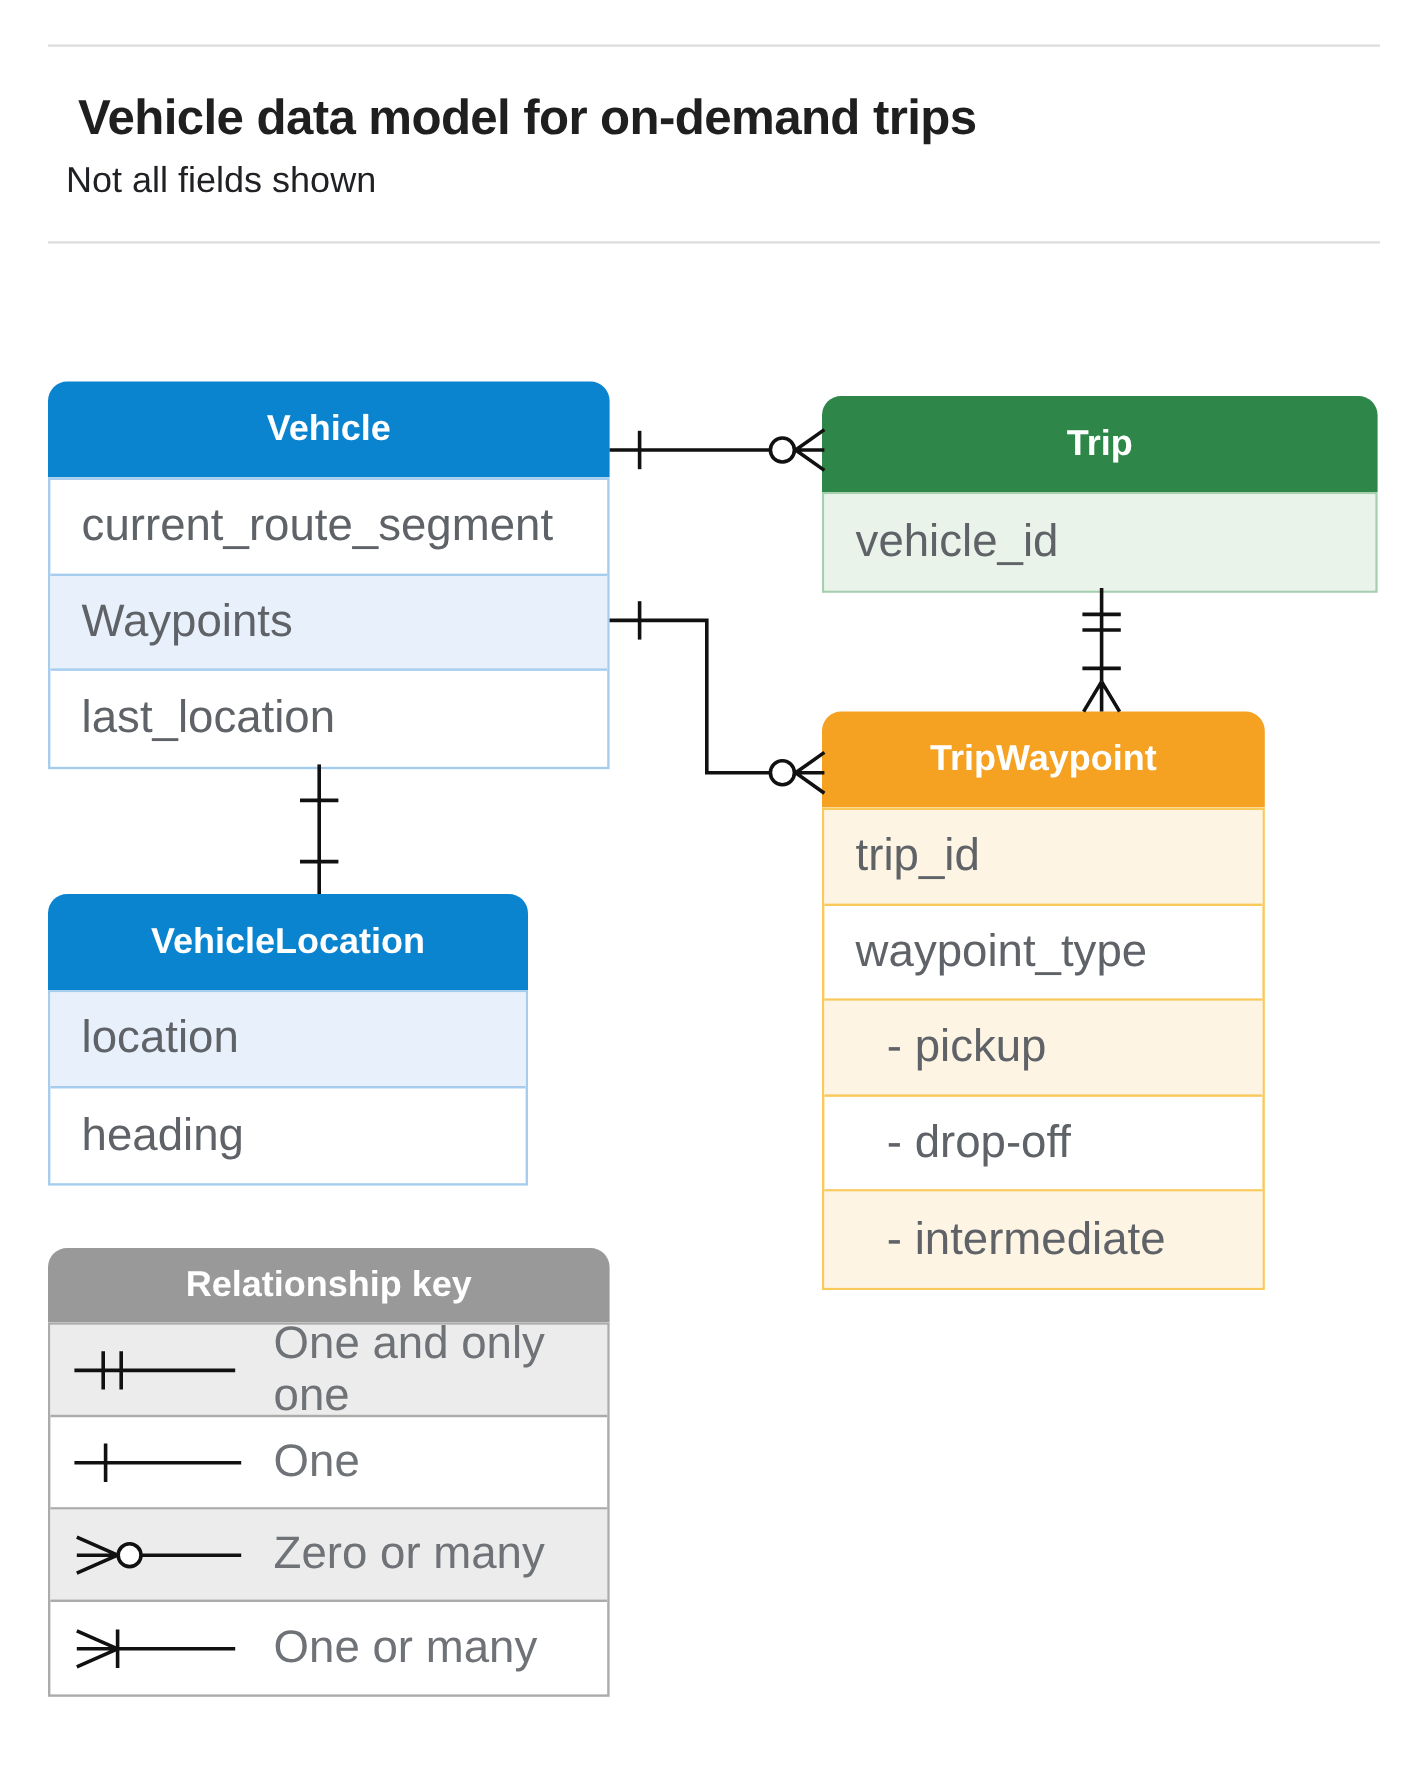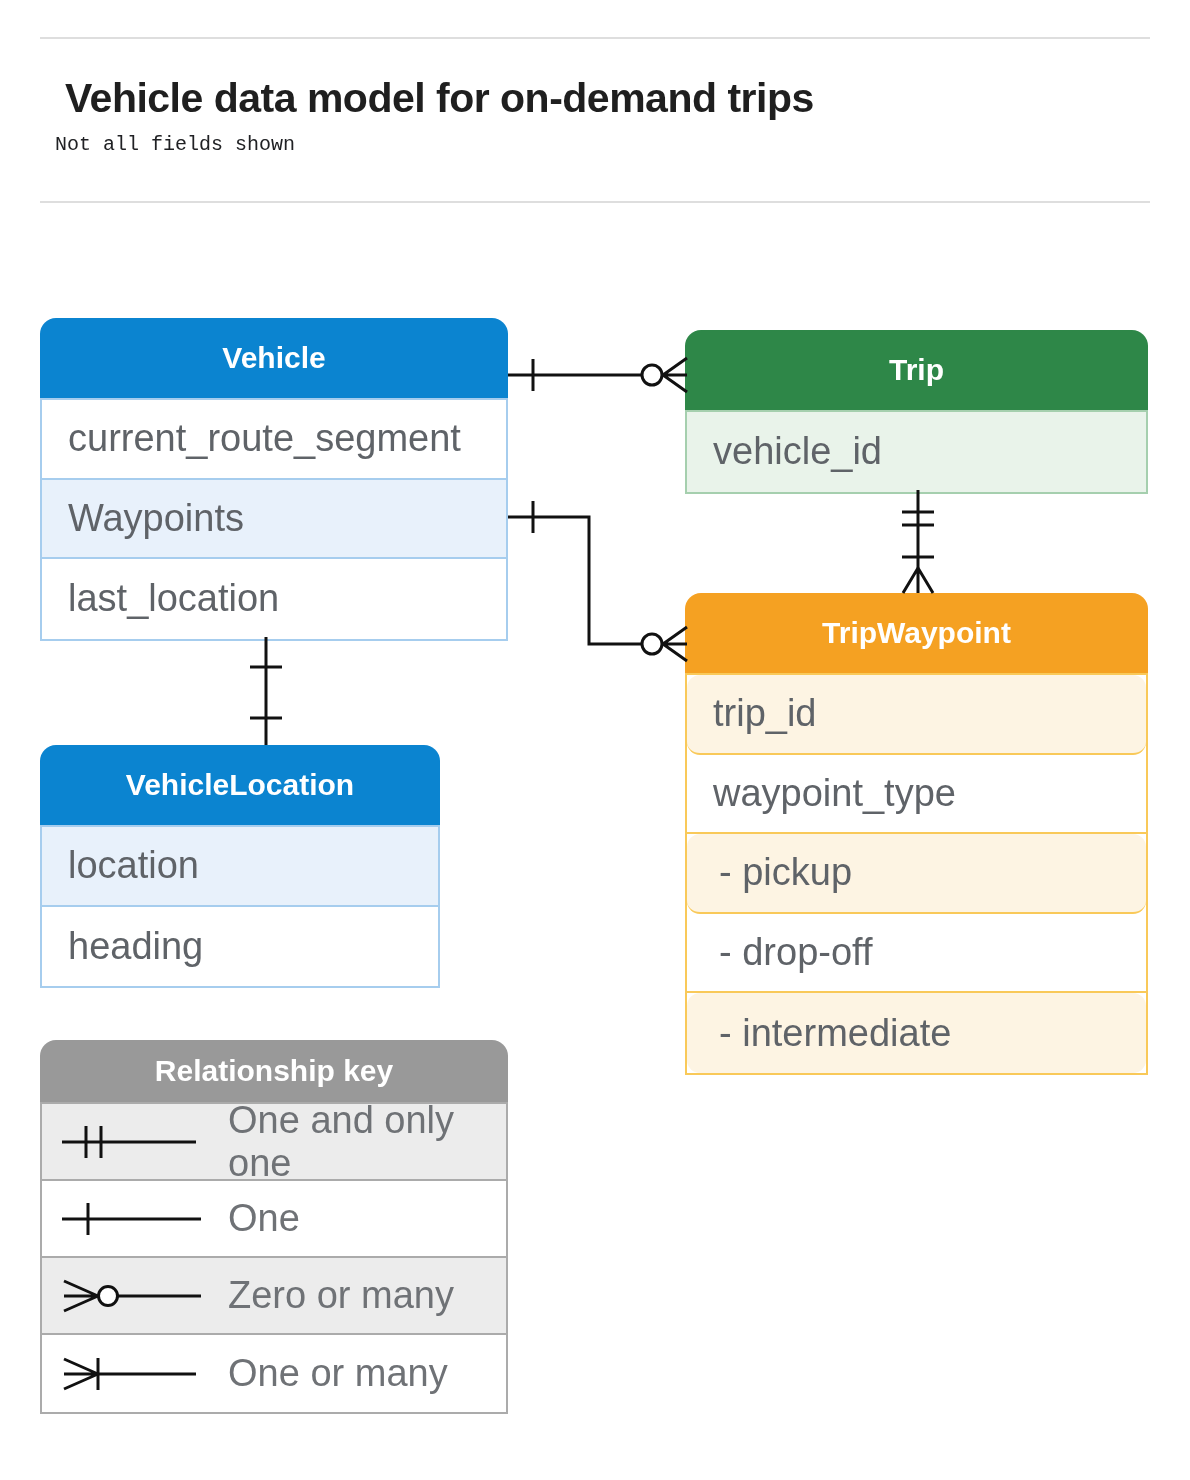--- a/index.html
+++ b/index.html
@@ -8,61 +8,61 @@
     font-family:"Liberation Sans","DejaVu Sans",sans-serif;
   }
   .hr{position:absolute;height:2px;background:var(--divider,#dedede);left:40px;width:1110px;}
   .hr-top{top:37px;}
   .hr-mid{top:201px;}
   .page-title{
     position:absolute;left:65px;top:76px;font-size:41px;font-weight:700;
     color:var(--title_text,#1f1f1f);letter-spacing:-0.5px;line-height:1.1;
   }
   .page-subtitle{
-    position:absolute;left:55px;top:133px;font-size:20px;color:#202124;line-height:1.2;font-family:Liberation Mono, monospace;
+    position:absolute;left:55px;top:133px;font-size:30px;color:#202124;line-height:1.2;
   }
 
   .entity{position:absolute;}
   .entity-header{
     height:80px;border-radius:16px 16px 0 0;display:flex;align-items:center;justify-content:center;
     color:#fff;font-weight:700;font-size:30px;
   }
   .entity-rows{border-style:solid;border-width:2px;background:#fff;}
   .row{
     height:79.6px;display:flex;align-items:center;padding-left:26px;box-sizing:border-box;
     font-size:38px;color:var(--row_text,#5f6368);
     border-bottom:2px solid transparent;
   }
   .row:last-child{border-bottom:none !important;}
-  .row.indent{padding-left:32px;}
+  .row.indent{padding-left:52px;}
 
   
   .t-blue .entity-header{background:var(--blue,#0b84d0);}
   .t-blue .entity-rows{border-color:var(--blue_border,#a6cdee);}
   .t-blue .row{border-bottom-color:var(--blue_border,#a6cdee);}
   .t-blue .row.tint{background:var(--blue_tint,#e8f1fb);}
   
   .t-green .entity-header{background:var(--green,#2e8748);}
   .t-green .entity-rows{border-color:var(--green_border,#a5cfae);}
   .t-green .row{border-bottom-color:var(--green_border,#a5cfae);}
   .t-green .row.tint{background:var(--green_tint,#e9f3ea);}
   
   .t-orange .entity-header{background:var(--orange,#f5a122);}
   .t-orange .entity-rows{border-color:var(--orange_border,#f9c959);}
   .t-orange .row{border-bottom-color:var(--orange_border,#f9c959);}
-  .t-orange .row.tint{background:var(--orange_tint,#fdf4e3);border-radius:13px;}
+  .t-orange .row.tint{background:var(--orange_tint,#fdf4e3);}
   
   .t-gray .entity-header{background:var(--gray,#999999);height:62px;}
   .t-gray .entity-rows{border-color:var(--gray_border,#ababab);}
   .t-gray .row{border-bottom-color:var(--gray_border,#ababab);height:77px;padding-left:14px;color:#6f7276;}
   .t-gray .row.tint{background:var(--gray_tint,#ececec);}
 
   .e-vehicle{left:40px;top:318px;width:468px;}
   .e-trip{left:685px;top:330px;width:463px;}
-  .e-tripwaypoint{left:685px;top:593px;width:463px;}
+  .e-tripwaypoint{left:685px;top:593px;width:369px;}
   .e-vehiclelocation{left:40px;top:745px;width:400px;}
   .e-legend{left:40px;top:1040px;width:468px;}
 
   .sym{flex:0 0 150px;margin-right:22px;}
   .sym path,.sym circle{stroke:var(--line,#111);stroke-width:3;fill:none;}
   .sym circle{fill:#fff;}
 
   .connectors{position:absolute;left:0;top:0;pointer-events:none;}
   .connectors path{stroke:var(--line,#111);stroke-width:3;fill:none;}
   .connectors circle{stroke:var(--line,#111);stroke-width:3;fill:#fff;}

